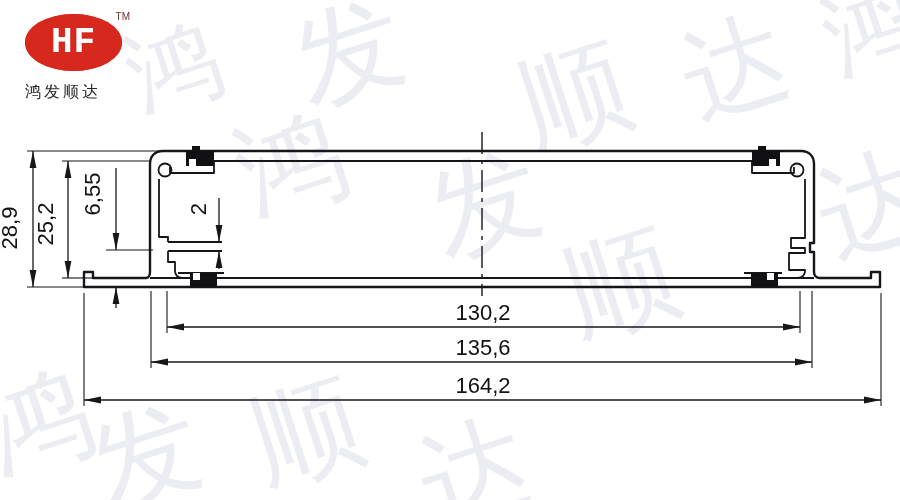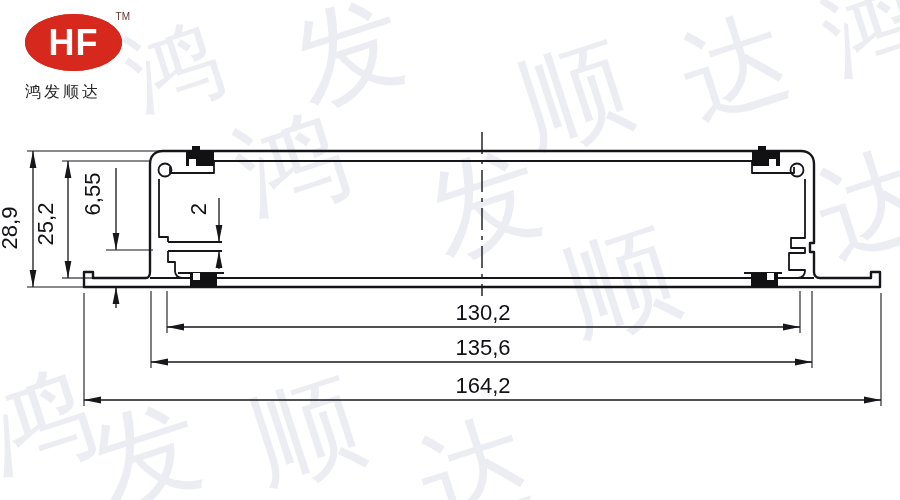--- a/index.html
+++ b/index.html
@@ -15,21 +15,21 @@
   }
   
   .logo{position:absolute;left:25px;top:14px;width:140px;}
   .oval{
     position:relative;width:97px;height:57px;background:#d7281d;
     border-radius:50%;display:flex;align-items:center;justify-content:center;
     box-shadow:inset 0 0 0 2px #d7281d;
   }
   .hf{
     color:#ffffff;font-size:36px;font-weight:bold;letter-spacing:1px;
-    font-family:Liberation Sans, sans-serif;line-height:1;
+    font-family:Liberation Mono, monospace;line-height:1;
     text-shadow:1px 0 #d7281d;
   }
   .tm{position:absolute;right:-8px;top:-3px;font-size:10px;color:#6b3430;text-align:right;}
   .company{
     margin-top:11px;font-size:16px;color:#262626;letter-spacing:3px;
     white-space:nowrap;font-weight:500;
   }
   
   svg.draw{position:absolute;left:0;top:0;}
   .oline{fill:none;stroke:#16161a;stroke-width:2.4;stroke-linejoin:round;}

